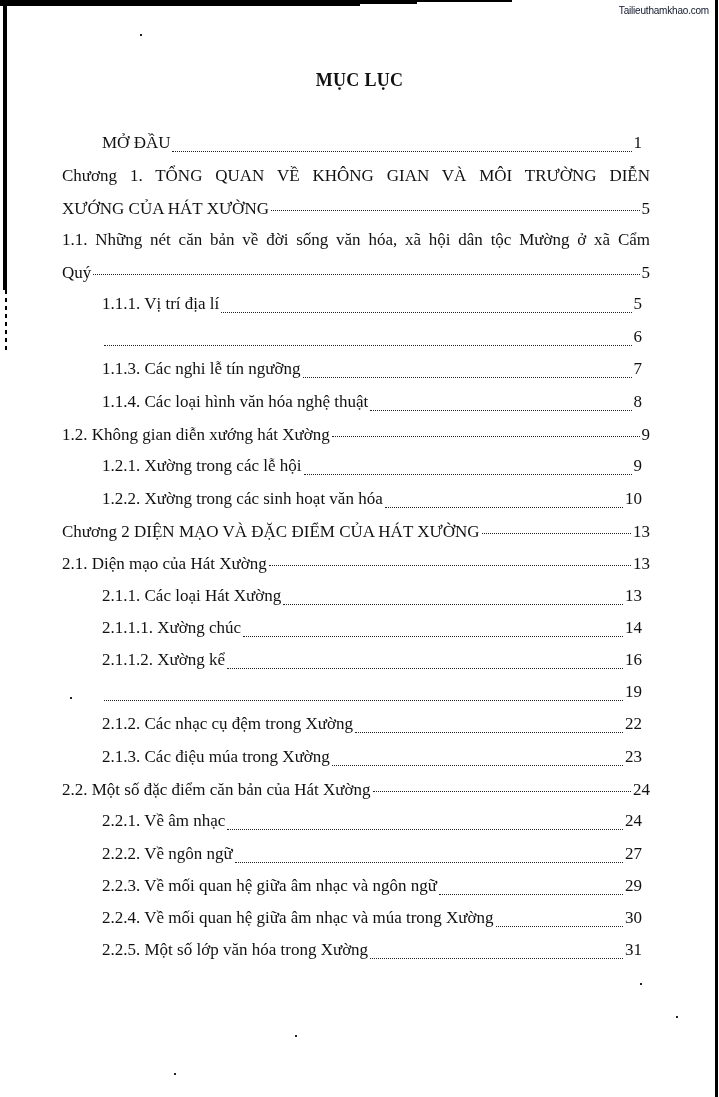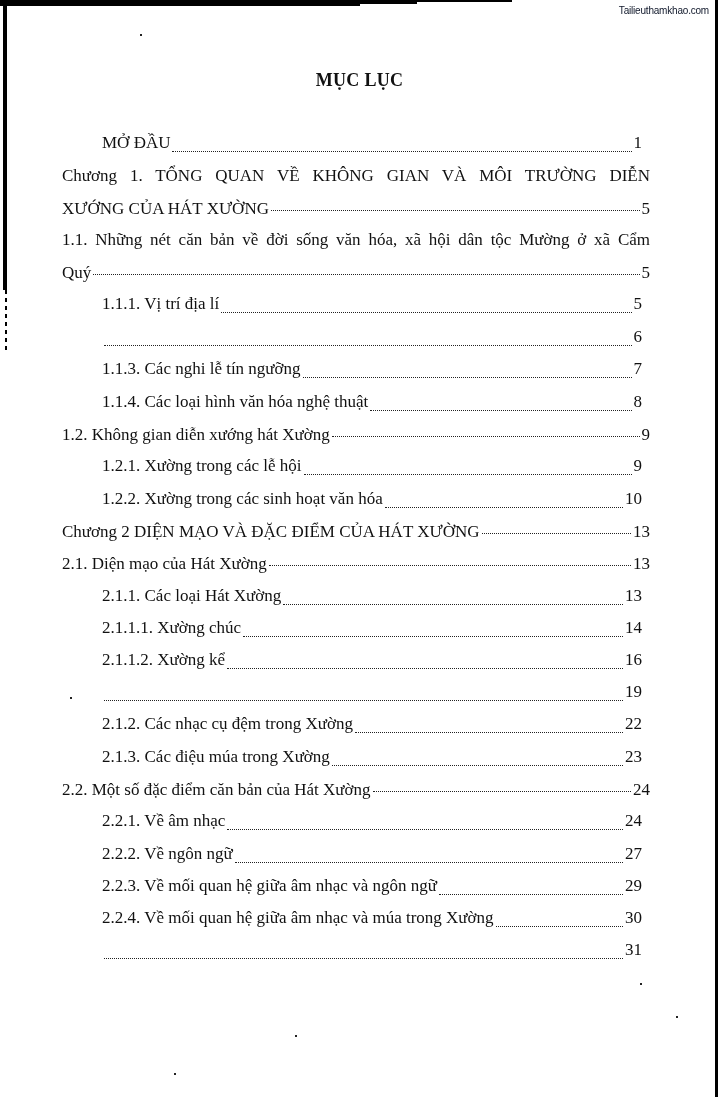--- a/index.html
+++ b/index.html
@@ -172,20 +172,21 @@
       <span class="lbl">2.2.3. Về mối quan hệ giữa âm nhạc và ngôn ngữ</span>
       <span class="dots"></span>
       <span class="pg">29</span>
     </div>
     <div class="row indent" style="top:906px">
       <span class="lbl">2.2.4. Về mối quan hệ giữa âm nhạc và múa trong Xường</span>
       <span class="dots"></span>
       <span class="pg">30</span>
     </div>
     <div class="row indent" style="top:938px">
+      <span class="lbl">2.2.5. Một số lớp văn hóa trong Xường</span>
       <span class="dots"></span>
       <span class="pg">31</span>
     </div>
   </div>
 
   <div class="speck" style="left:174px;top:1073px"></div>
   <div class="speck" style="left:295px;top:1035px"></div>
   <div class="speck" style="left:640px;top:983px"></div>
   <div class="speck" style="left:676px;top:1016px"></div>
   <div class="speck" style="left:70px;top:697px"></div>

